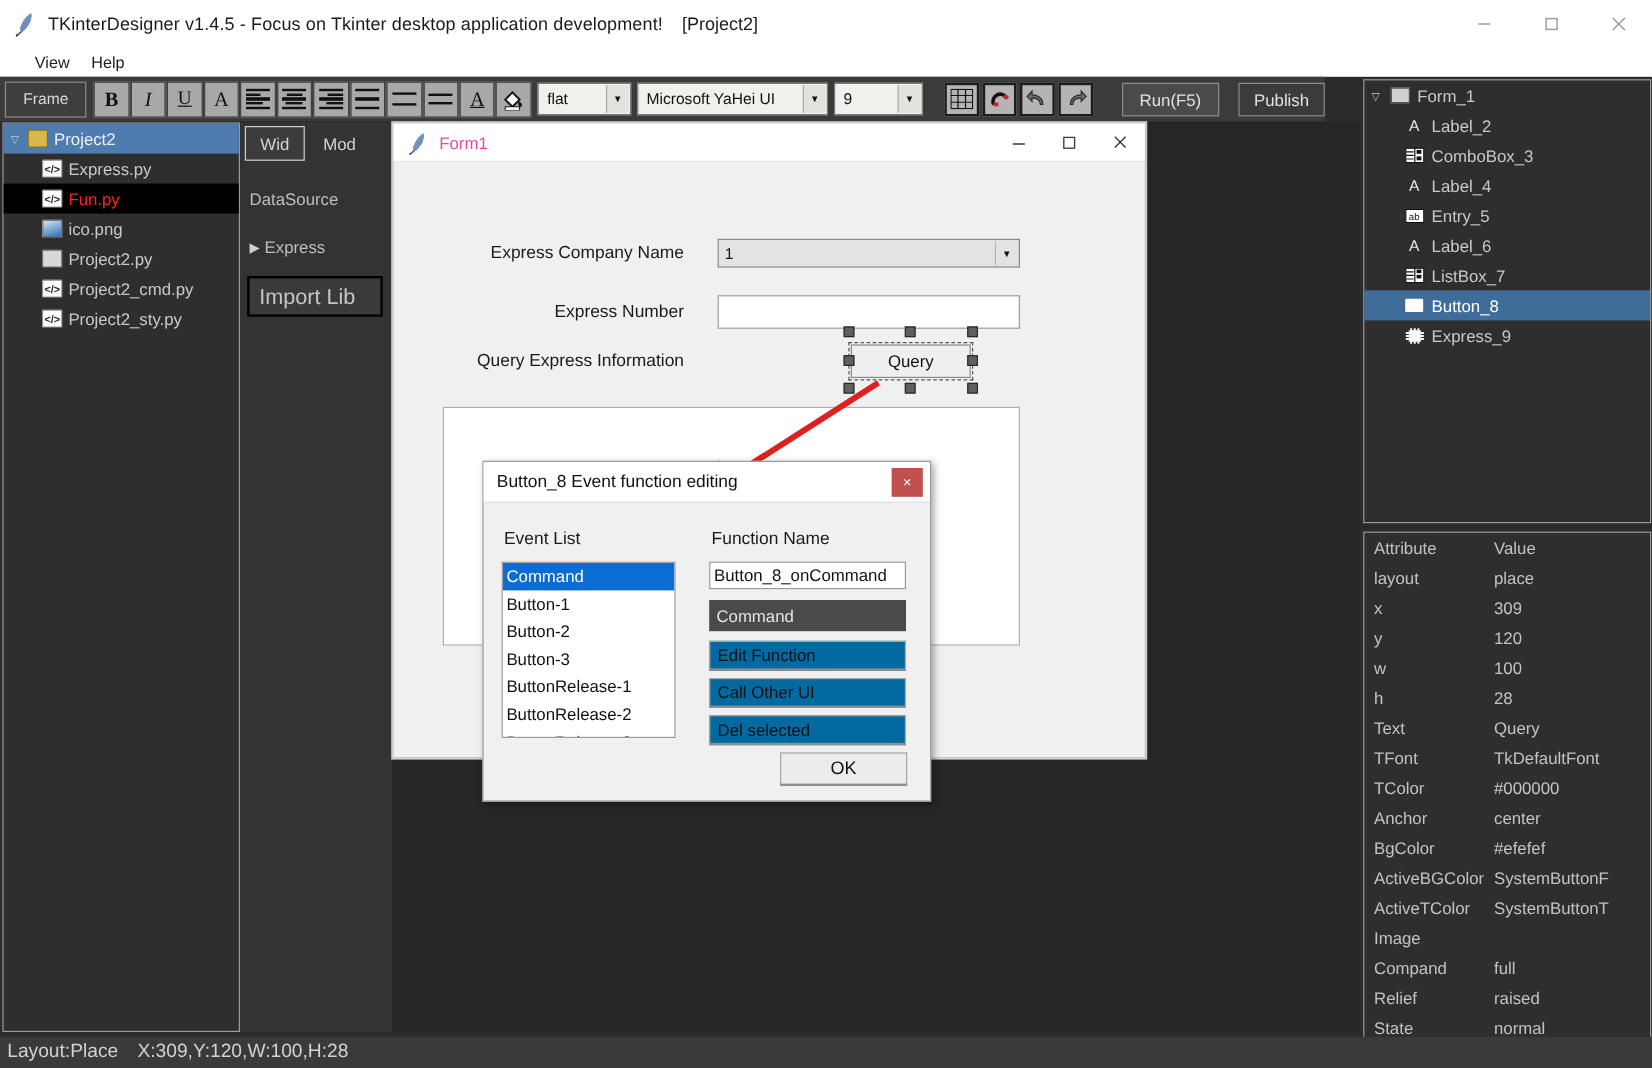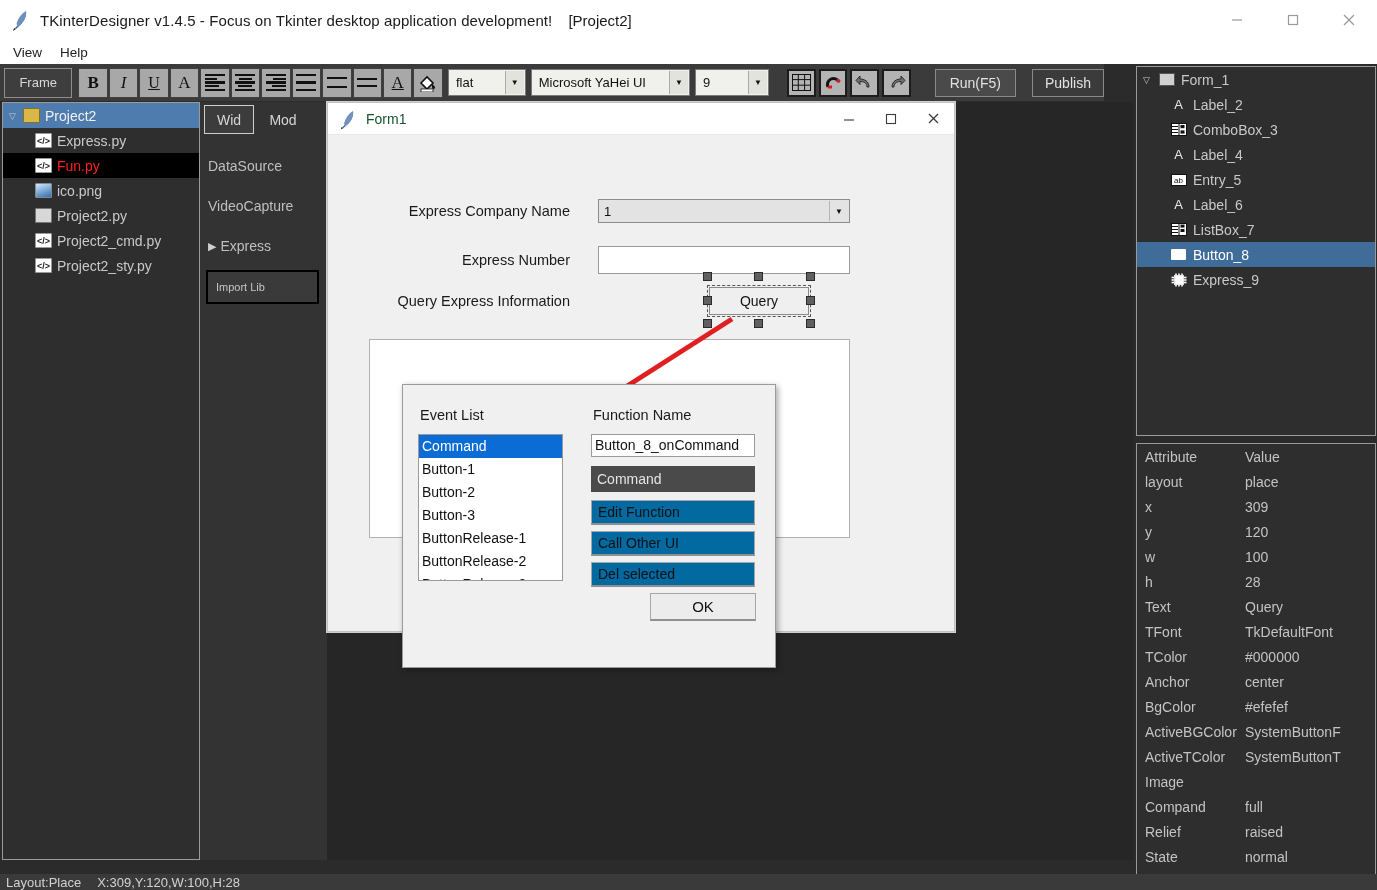--- a/index.html
+++ b/index.html
@@ -45,21 +45,21 @@
     width: 56px; height: 40px;
     display: flex; align-items: center; justify-content: center;
     color: #8a8a8a; font-size: 17px;
   }
   .tb-btn.close { font-size: 20px; }
 
   
   .menubar {
     position: absolute; left: 0; top: 40px; width: 1377px; height: 24px;
     background: #ffffff;
-    display: flex; align-items: center; padding-left: 4px;
+    display: flex; align-items: center; padding-left: 20px;
   }
   .menu-item {
     font-size: 13.5px; color: #1c1c1c; padding: 2px 9px;
   }
 
   
   .toolbar {
     position: absolute; left: 0; top: 64px; width: 1104px; height: 38px;
     background: #3b3b3b;
     display: flex; align-items: center;
@@ -164,41 +164,41 @@
   .wid-list { padding-top: 12px; }
   .wid-item {
     height: 40px; display: flex; align-items: center;
     padding-left: 8px; font-size: 14px; color: #bfbfbf;
   }
   .wid-item .tri { margin-right: 4px; font-size: 11px; color: #cfcfcf; }
   .wid-import {
     margin: 4px 8px 0 6px; height: 34px;
     background: #3a3a3a; border: 2px solid #000;
     display: flex; align-items: center; padding-left: 8px;
-    font-size: 11px; color: #c6c6c6;
+    font-size: 18px; color: #c6c6c6;
   }
 
   
   .canvas-area {
     position: absolute; left: 327px; top: 102px; width: 806px; height: 758px;
     background: #262626;
   }
   .form-win {
     position: absolute; left: 0px; top: 0px; width: 628px; height: 530px;
     background: #f0f0f0;
     border: 1px solid #c0c0c0;
     box-shadow: 0 0 0 1px #d0d0d0;
   }
   .form-title {
     height: 32px; background: #ffffff;
     display: flex; align-items: center;
     border-bottom: 1px solid #e8e8e8;
   }
   .form-title .ft-ico { width: 16px; height: 18px; margin-left: 12px; margin-right: 10px; position: relative;}
-  .form-title .ft-txt { font-size: 14px; color: #14532d; }
+  .form-title .ft-txt { font-size: 14px; color: #ec4899; }
   .form-ctrls { margin-left: auto; display: flex; }
   .form-ctrl {
     width: 42px; height: 32px; display: flex; align-items: center; justify-content: center;
     color: #3a3a3a; font-size: 15px;
   }
   .form-ctrl.x { font-size: 19px; font-weight: 300; }
 
   .fld-label {
     position: absolute; font-size: 14.5px; color: #1a1a1a;
     text-align: right; white-space: nowrap;
@@ -313,24 +313,24 @@
   }
   .attr-row {
     height: 25px; display: flex; align-items: center;
     font-size: 14px; color: #c3c3c3;
   }
   .attr-k { width: 108px; padding-left: 8px; white-space: nowrap; overflow: hidden;}
   .attr-v { white-space: nowrap; overflow: hidden; }
 
   
   .statusbar {
-    position: absolute; left: 0; bottom: 0; width: 1377px; height: 16px;
+    position: absolute; left: 0; bottom: 0; width: 1377px; height: 26px;
     background: #3a3a3a;
     display: flex; align-items: center;
-    font-size: 13px; color: #d2d2d2;
+    font-size: 16px; color: #d2d2d2;
   }
   .st-a { margin-left: 6px; }
   .st-b { margin-left: 16px; }
 </style>
 </head>
 <body>
 
 <div id="app">
 
   <div class="titlebar">
@@ -520,23 +520,20 @@
   </div>
 
   <div class="wid-panel">
     <div class="wid-tabs">
       <div class="wid-tab active">Wid</div>
       <div class="wid-tab">Mod</div>
     </div>
     <div class="wid-list">
       <div class="wid-item">
         <span>DataSource</span>
-      </div>
-      <div class="wid-item">
-        <span>VideoCapture</span>
       </div>
       <div class="wid-item">
         <span class="tri">▶</span>
         <span>Express</span>
       </div>
     </div>
     <div class="wid-import">Import Lib</div>
   </div>
 
   <div class="canvas-area">
@@ -599,20 +596,24 @@
       <defs>
         <marker id="ah" markerWidth="7" markerHeight="7" refX="2.2" refY="3.5" orient="auto">
           <polygon points="0 0, 7 3.5, 0 7" fill="#e02020"></polygon>
         </marker>
       </defs>
       <line x1="405" y1="217" x2="272" y2="302" stroke="#e02020" stroke-width="5" marker-end="url(#ah)"></line>
     </svg>
   </div>
 
   <div class="dlg">
+    <div class="dlg-title">
+      <span class="dt">Button_8 Event function editing</span>
+      <span class="dlg-close">×</span>
+    </div>
     <div class="dlg-body">
       <div class="dlg-head-lbl" style="left:17px; top:22px;">Event List</div>
       <div class="dlg-head-lbl" style="left:190px; top:22px;">Function Name</div>
 
       <div class="evt-list">
         <div class="evt-item active">Command</div>
         <div class="evt-item">Button-1</div>
         <div class="evt-item">Button-2</div>
         <div class="evt-item">Button-3</div>
         <div class="evt-item">ButtonRelease-1</div>

